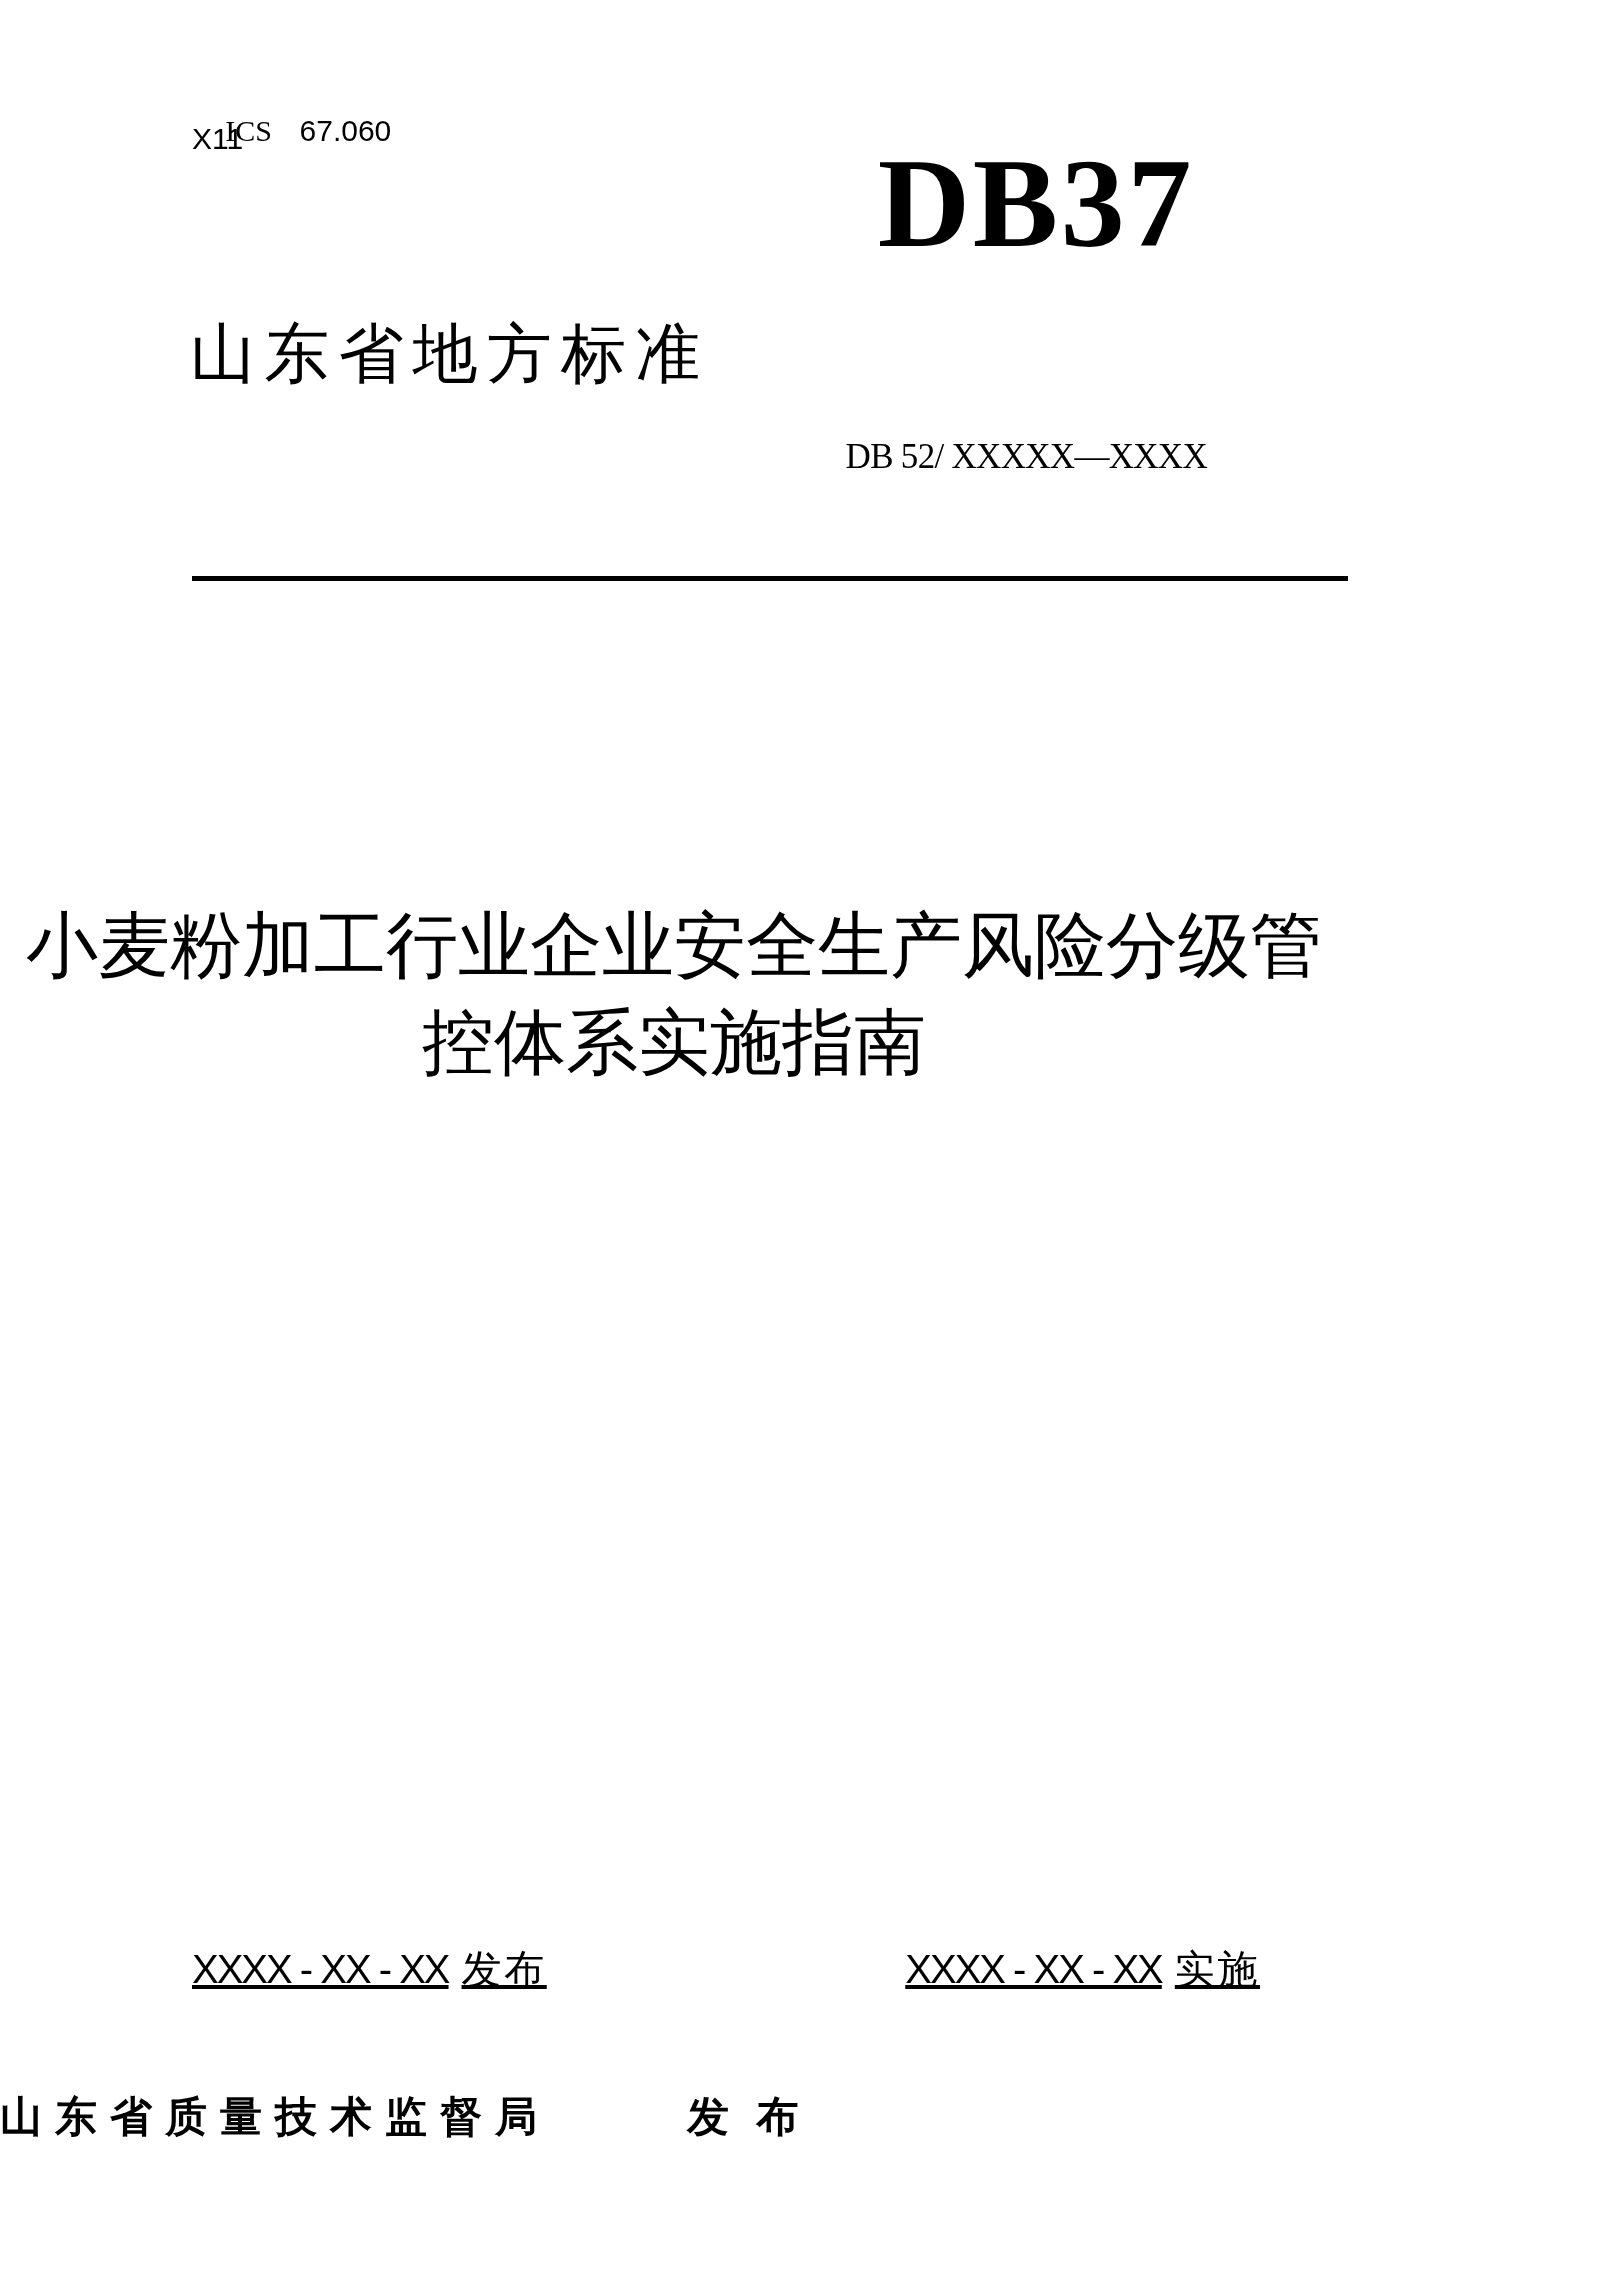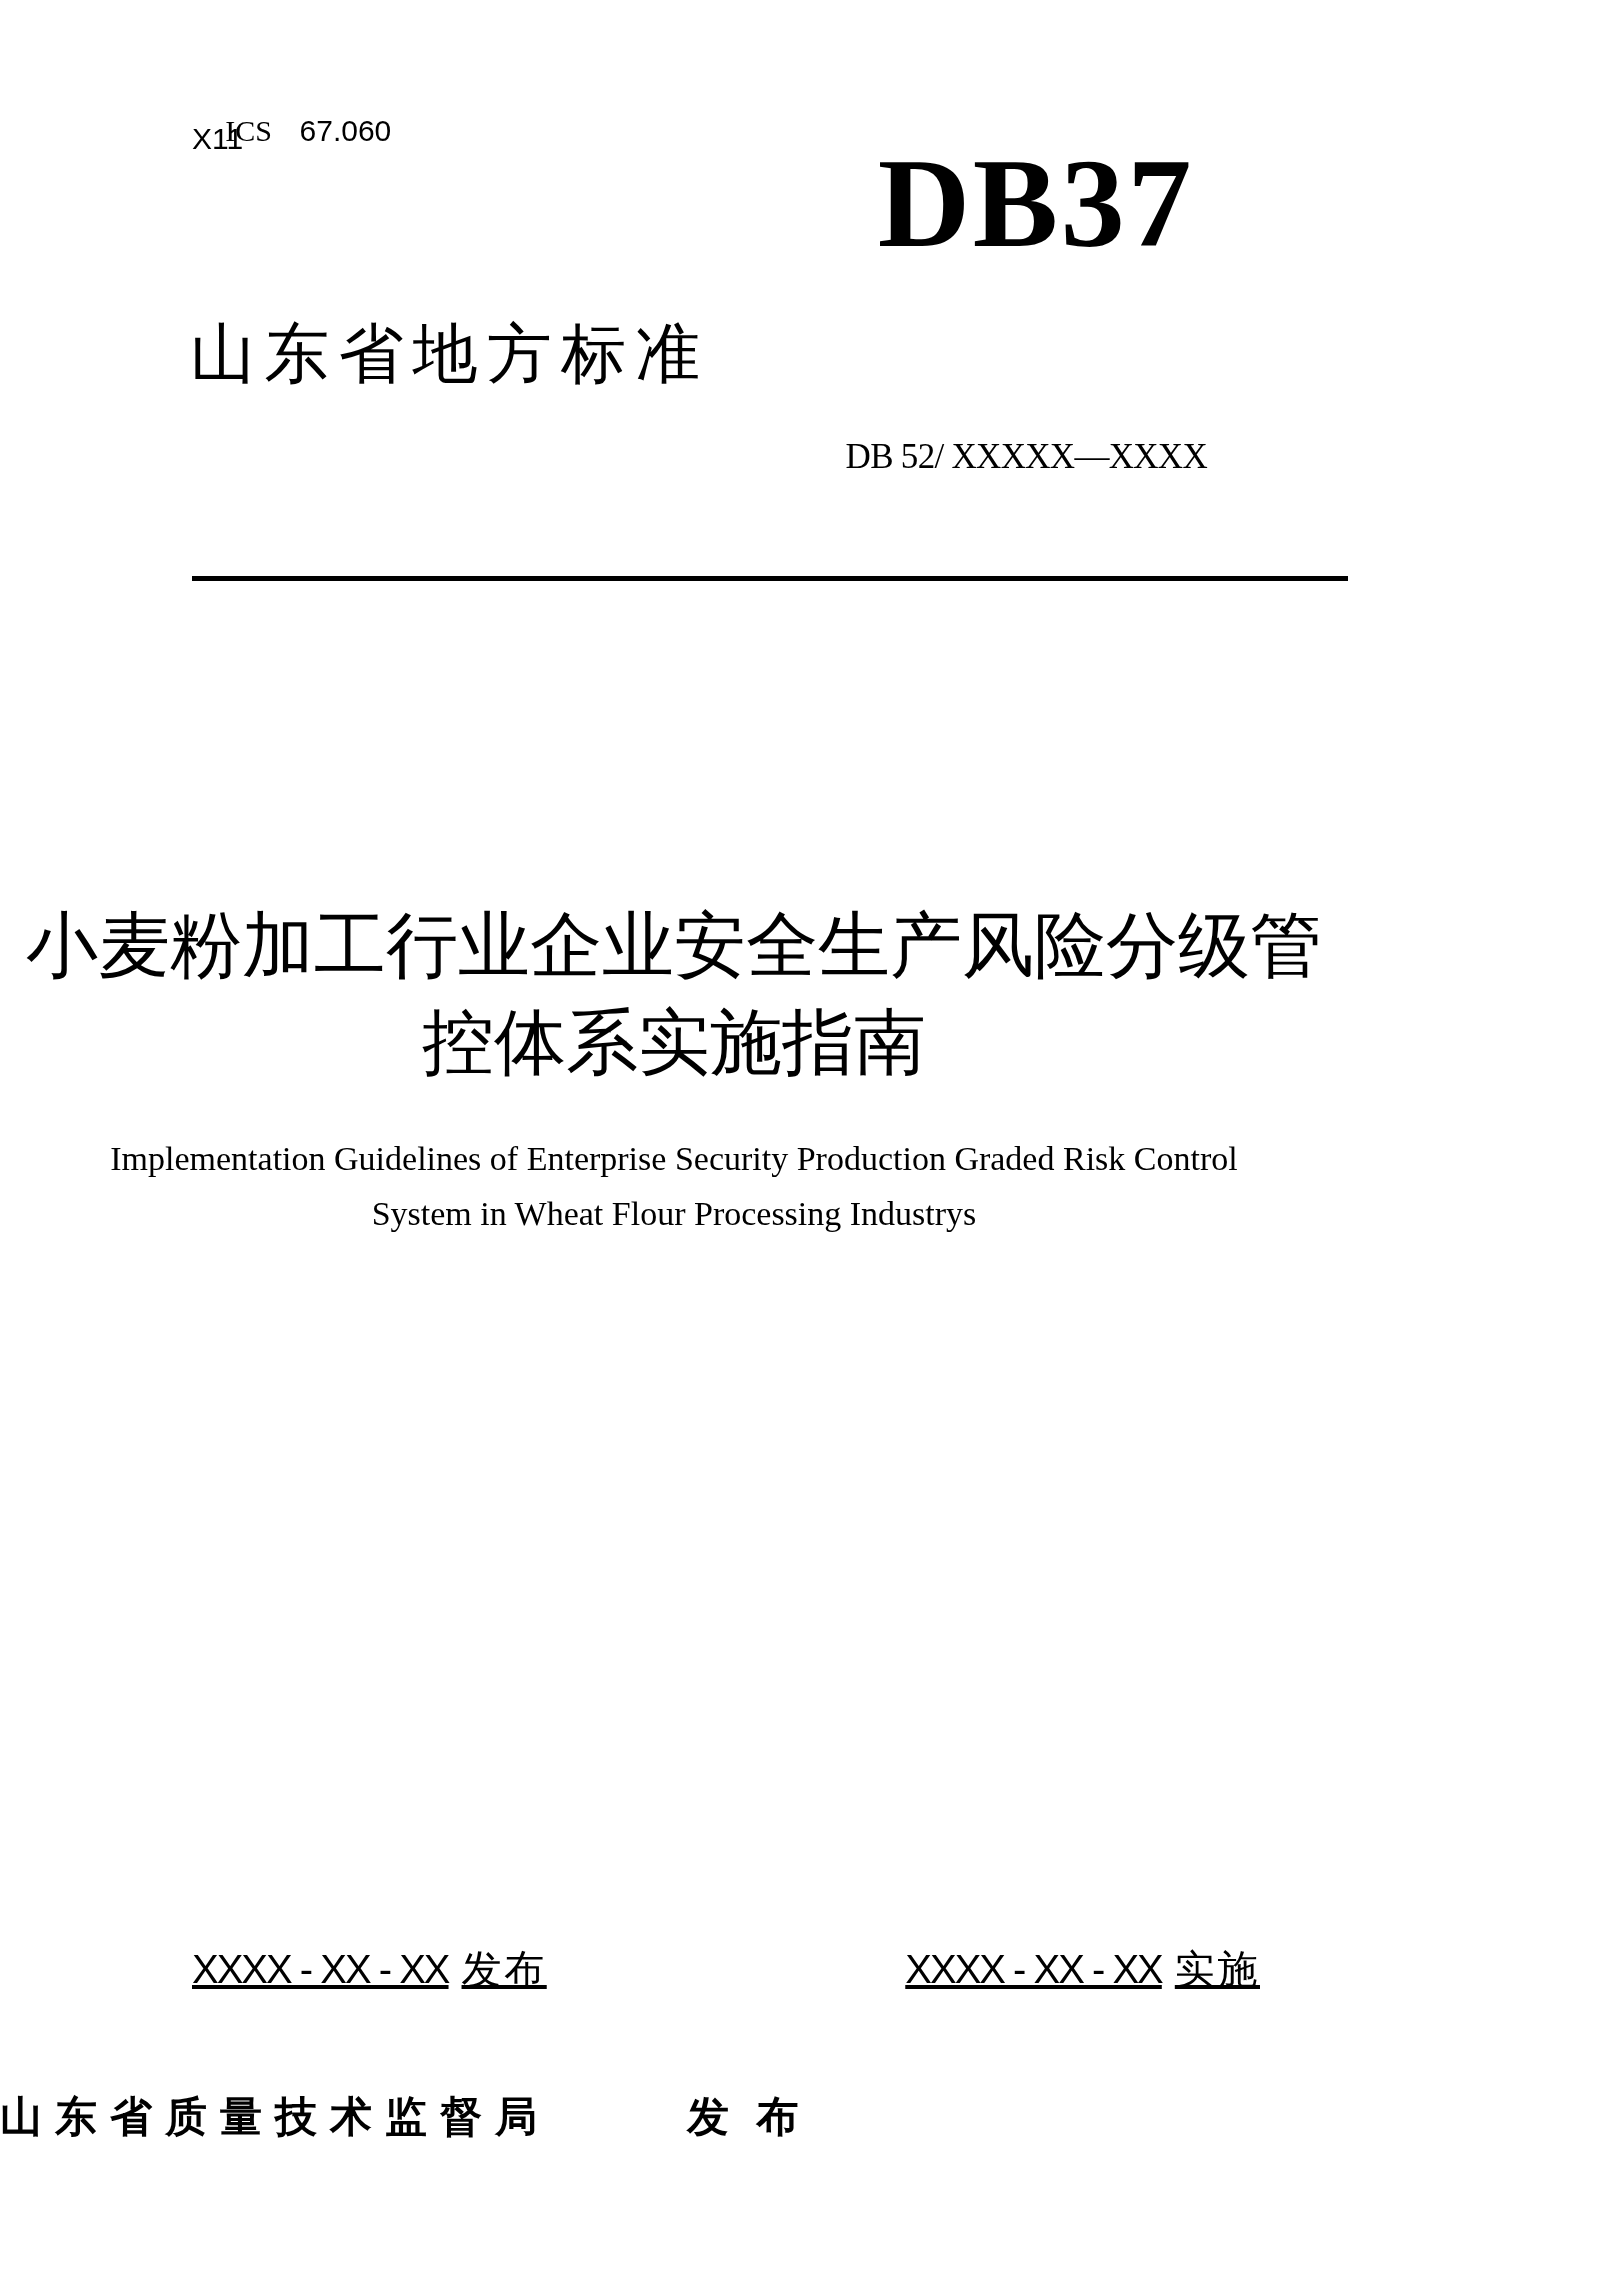--- a/index.html
+++ b/index.html
@@ -127,24 +127,20 @@
 
   <div class="abs std-num">DB 52/ XXXXX—XXXX</div>
 
   <div class="abs rule"></div>
 
   <div class="abs title-cn">
     <div>小麦粉加工行业企业安全生产风险分级管</div>
     <div>控体系实施指南</div>
   </div>
 
-  <div class="abs title-en">
-    <div>Implementation Guidelines of Enterprise Security Production Graded Risk Control</div>
-    <div>System in Wheat Flour Processing Industrys</div>
-  </div>
 
   <div class="abs date-line date-left">
     <span class="date-code">XXXX - XX - XX</span><span class="date-label">发布</span>
   </div>
 
   <div class="abs date-line date-right">
     <span class="date-code">XXXX - XX - XX</span><span class="date-label">实施</span>
   </div>
 
   <div class="abs publisher-row">

